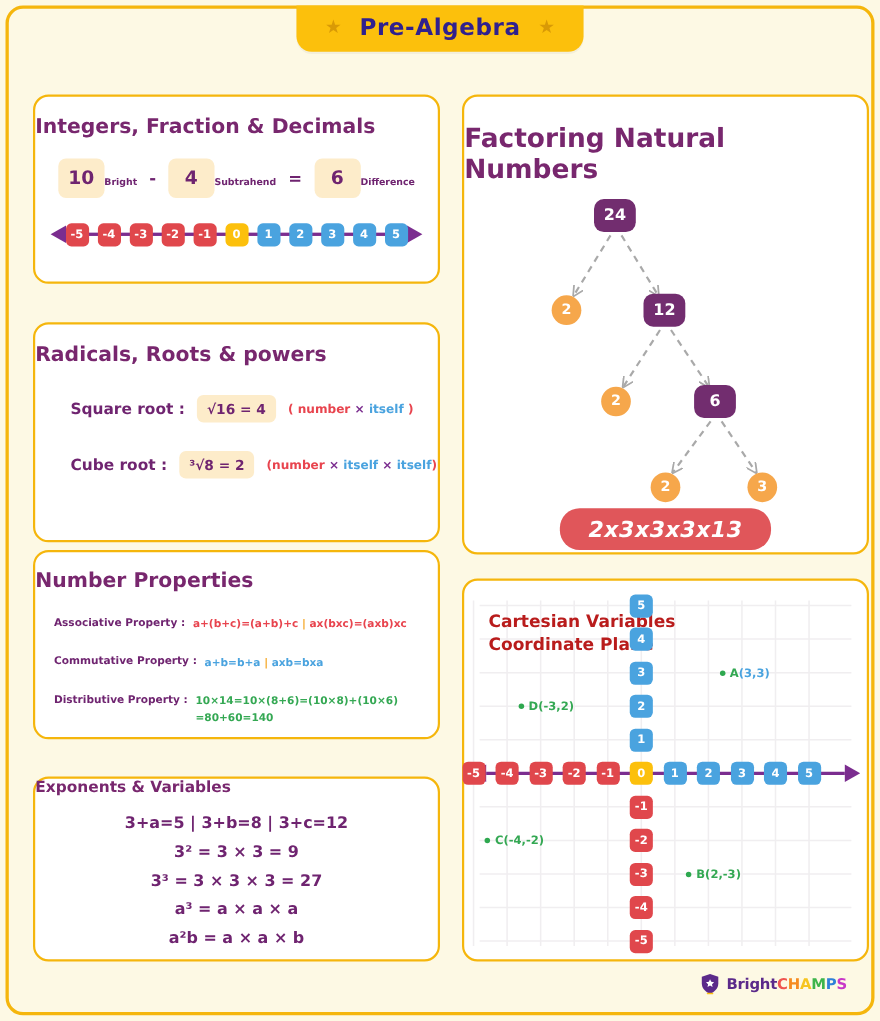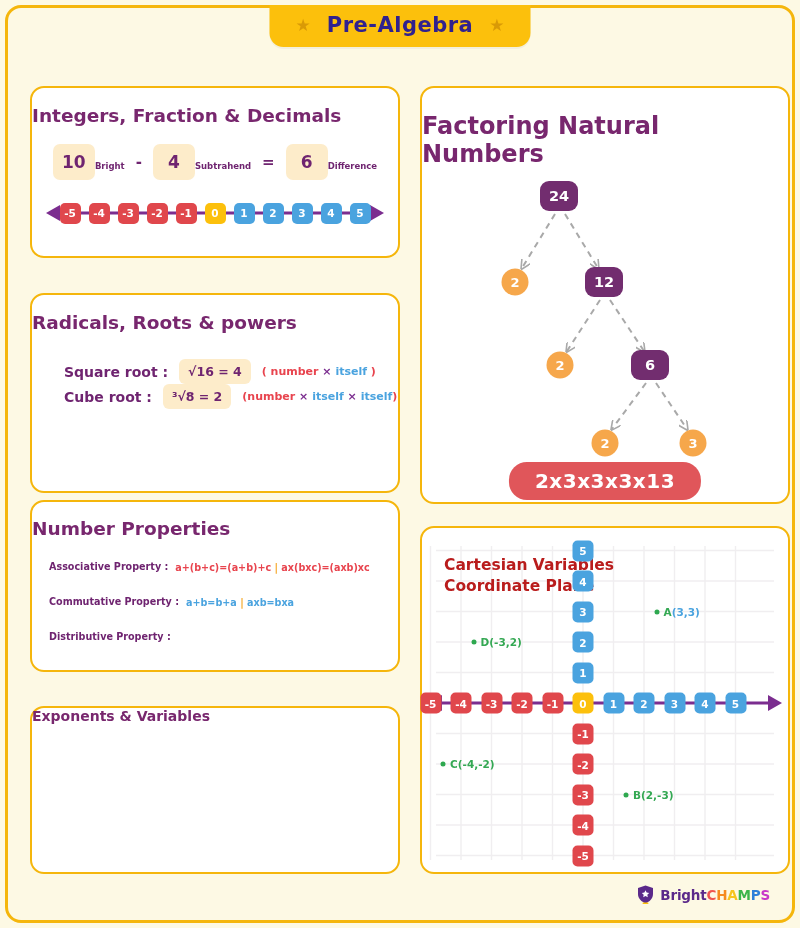--- a/index.html
+++ b/index.html
@@ -95,21 +95,21 @@
   .nl-zero { background: #fcc00c; }
   .nl-pos { background: #4aa3df; }
   
   #card-radicals { left: 22px; top: 285px; width: 370px; height: 200px; }
   #card-radicals .card-title { font-size: 18.5px; margin-top: 17px; }
   .root-row {
     display: flex; align-items: center; margin: 0 0 0 32px;
     font-size: 13.5px;
   }
   .root-row.first { margin-top: 26px; }
-  .root-row.second { }
+  .root-row.second { margin-top: 26px; }
   .root-label { color: #6f2470; font-weight: bold; font-size: 14px; }
   .root-chip {
     background: #fdecca; border-radius: 6px;
     padding: 5px 9px; margin: 0 11px;
     color: #6f2470; font-size: 12.5px; font-weight: bold;
     white-space: nowrap;
   }
   .root-note { font-size: 11px; font-weight: bold; white-space: nowrap; }
   .c-red { color: #e8444e; }
   .c-blue { color: #4aa3df; }
@@ -156,20 +156,21 @@
     background: #f6a74b; border-radius: 50%;
     width: 27px; height: 27px; font-size: 13px;
   }
   .result-pill {
     position: absolute;
     left: 50%; transform: translateX(-50%);
     background: #e0565a; border-radius: 18px;
     padding: 7px 26px;
     color: #fff; font-size: 20px; font-weight: bold;
     letter-spacing: 0.5px;
+    font-style: italic;
   }
   
   #card-cartesian { left: 412px; top: 518px; width: 370px; height: 348px; }
   .cart-title {
     position: absolute; left: 22px; top: 27px;
     color: #b91c1c; font-size: 15.5px; font-weight: bold; line-height: 1.35;
     z-index: 3;
   }
   .grid-area { position: absolute; left: 0; top: 0; width: 100%; height: 100%; }
   .grid-area svg { position: absolute; left: 0; top: 0; }
@@ -278,25 +279,33 @@
       <span class="prop-val"><span class="c-red">a+(b+c)=(a+b)+c</span> <span class="c-orange">|</span> <span class="c-red">ax(bxc)=(axb)xc</span></span>
     </div>
 
     <div class="prop-row r2">
       <span class="prop-name">Commutative Property :</span>
       <span class="prop-val"><span class="c-blue">a+b=b+a</span> <span class="c-orange">|</span> <span class="c-blue">axb=bxa</span></span>
     </div>
 
     <div class="prop-row r3">
       <span class="prop-name">Distributive Property :</span>
+      <span class="prop-val"><span class="c-green">10×14=10×(8+6)=(10×8)+(10×6)</span><br><span class="c-green">=80+60=140</span></span>
     </div>
   </div>
 
   <div class="card" id="card-exponents">
     <div class="card-title">Exponents &amp; Variables</div>
+    <div id="exp-lines">
+        <div class="exp-line first">3+a=5 | 3+b=8 | 3+c=12</div>
+        <div class="exp-line">3² = 3 × 3 = 9</div>
+        <div class="exp-line">3³ = 3 × 3 × 3 = 27</div>
+        <div class="exp-line">a³ = a × a × a</div>
+        <div class="exp-line">a²b = a × a × b</div>
+      </div>
   </div>
 
   <div class="card" id="card-factoring">
     <div class="card-title">Factoring Natural Numbers</div>
 
     <div class="tree">
       <svg width="370" height="330">
         <defs>
           <marker id="ah" viewBox="0 0 10 10" refX="8" refY="5" markerWidth="5" markerHeight="5" orient="auto-start-reverse">
             <path d="M 0 0 L 10 5 L 0 10" fill="none" stroke="#a9a9a9" stroke-width="1.6"></path>

